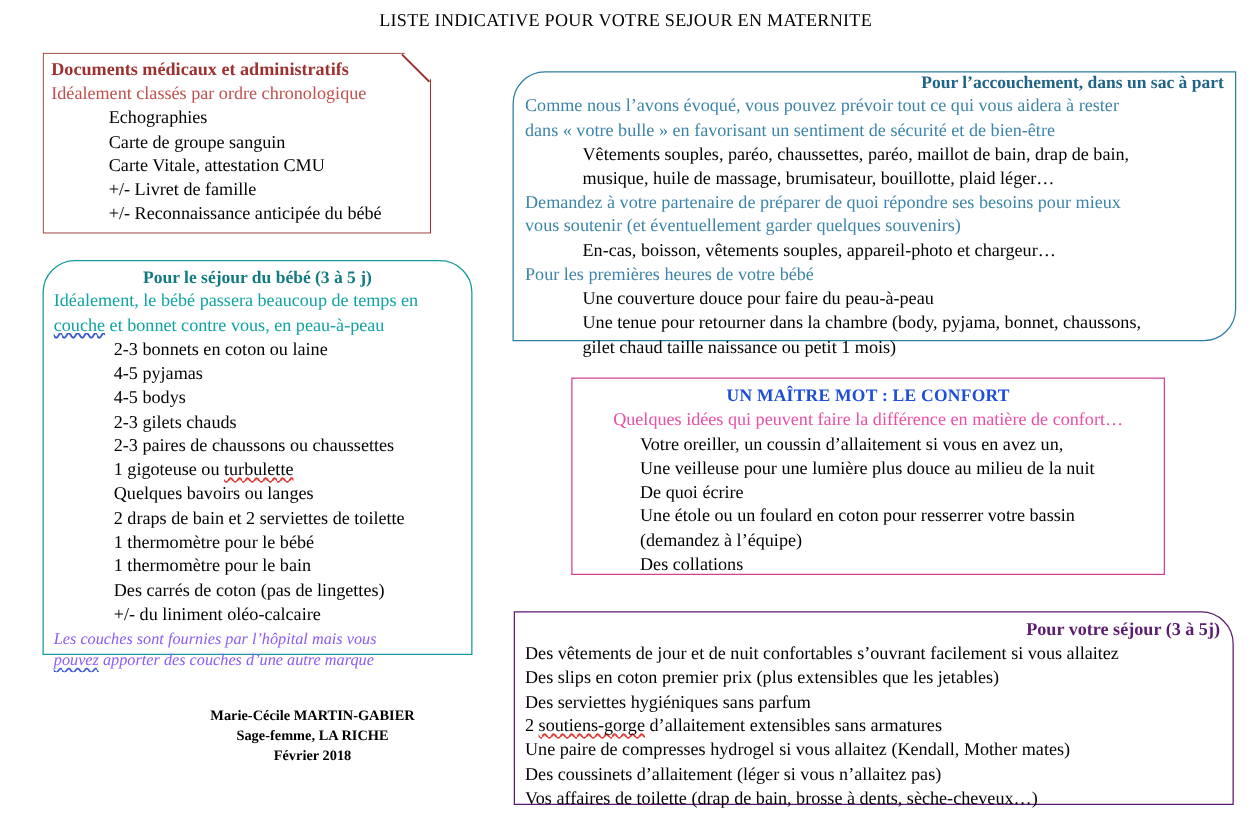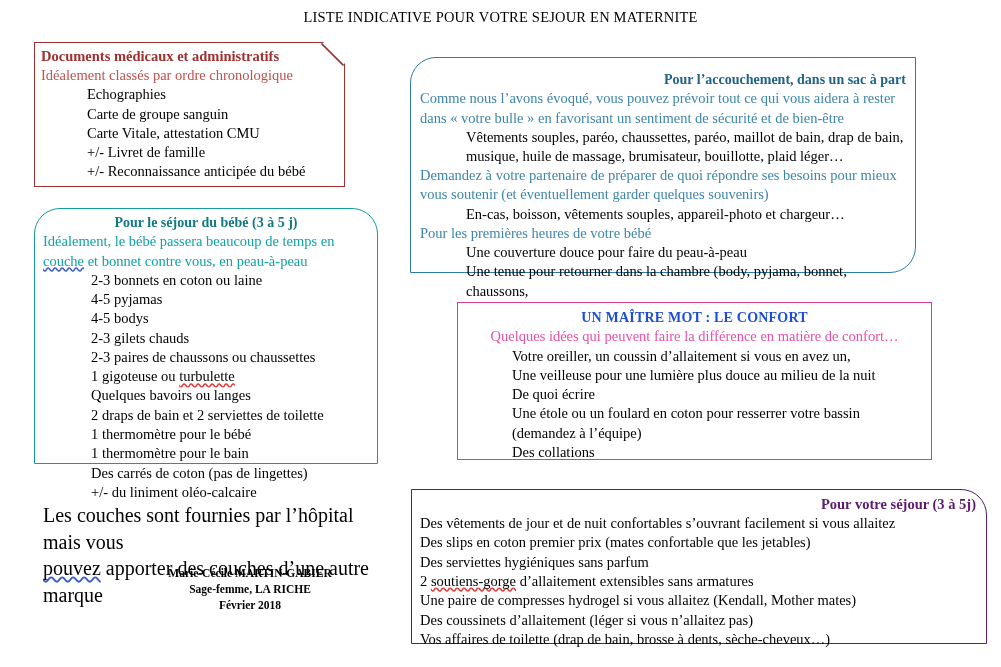--- a/index.html
+++ b/index.html
@@ -78,37 +78,37 @@
     pointer-events: none;
   }
   #box-documents .box-heading { color: #9e3030; font-size: 14.5px; }
   #box-documents .box-sub { color: #c0504d; }
 
   
   #box-bebe {
     left: 34px;
     top: 208px;
     width: 344px;
-    height: 256px;
+    height: 316px;
     padding: 5px 8px 4px 8px;
     border: 1.6px solid #159b9b;
     border-top-left-radius: 26px;
     border-top-right-radius: 26px;
   }
   #box-bebe .box-heading { color: #127a80; text-align: center; }
   #box-bebe .box-sub { color: #0fa3a3; }
-  #box-bebe .closing { color: #000000; font-size: 20px; line-height: 1.33; }
+  #box-bebe .closing { color: #8b5cf6; font-size: 13px; line-height: 1.33; font-style: italic; }
 
   
   #box-accouchement {
     left: 410px;
     top: 57px;
-    width: 506px;
+    width: 579px;
     height: 216px;
-    padding: 13px 9px 4px 9px;
+    padding: 0 9px 4px 9px;
     border: 1.6px solid #2a7ea3;
     border-top-left-radius: 26px;
     border-bottom-right-radius: 26px;
   }
   #box-accouchement .box-heading { color: #1f6387; text-align: right; }
   #box-accouchement .box-sub { color: #3d85a8; }
 
   
   #box-confort {
     left: 457px;
@@ -222,21 +222,21 @@
   <div class="box-item">Une veilleuse pour une lumière plus douce au milieu de la nuit</div>
   <div class="box-item">De quoi écrire</div>
   <div class="box-item">Une étole ou un foulard en coton pour resserrer votre bassin</div>
   <div class="box-item">(demandez à l’équipe)</div>
   <div class="box-item">Des collations</div>
 </div>
 
 <div class="box" id="box-sejour">
   <div class="box-heading">Pour votre séjour (3 à 5j)</div>
   <div class="box-item">Des vêtements de jour et de nuit confortables s’ouvrant facilement si vous allaitez</div>
-  <div class="box-item">Des slips en coton premier prix (mates confortable que les jetables)</div>
+  <div class="box-item">Des slips en coton premier prix (plus extensibles que les jetables)</div>
   <div class="box-item">Des serviettes hygiéniques sans parfum</div>
   <div class="box-item"><span>2 </span><span class="spell">soutiens-gorge</span><span> d’allaitement extensibles sans armatures</span></div>
   <div class="box-item">Une paire de compresses hydrogel si vous allaitez (Kendall, Mother mates)</div>
   <div class="box-item">Des coussinets d’allaitement (léger si vous n’allaitez pas)</div>
   <div class="box-item">Vos affaires de toilette (drap de bain, brosse à dents, sèche-cheveux…)</div>
 </div>
 
 <div id="signature">
   <div>Marie-Cécile MARTIN-GABIER</div>
   <div>Sage-femme, LA RICHE</div>

